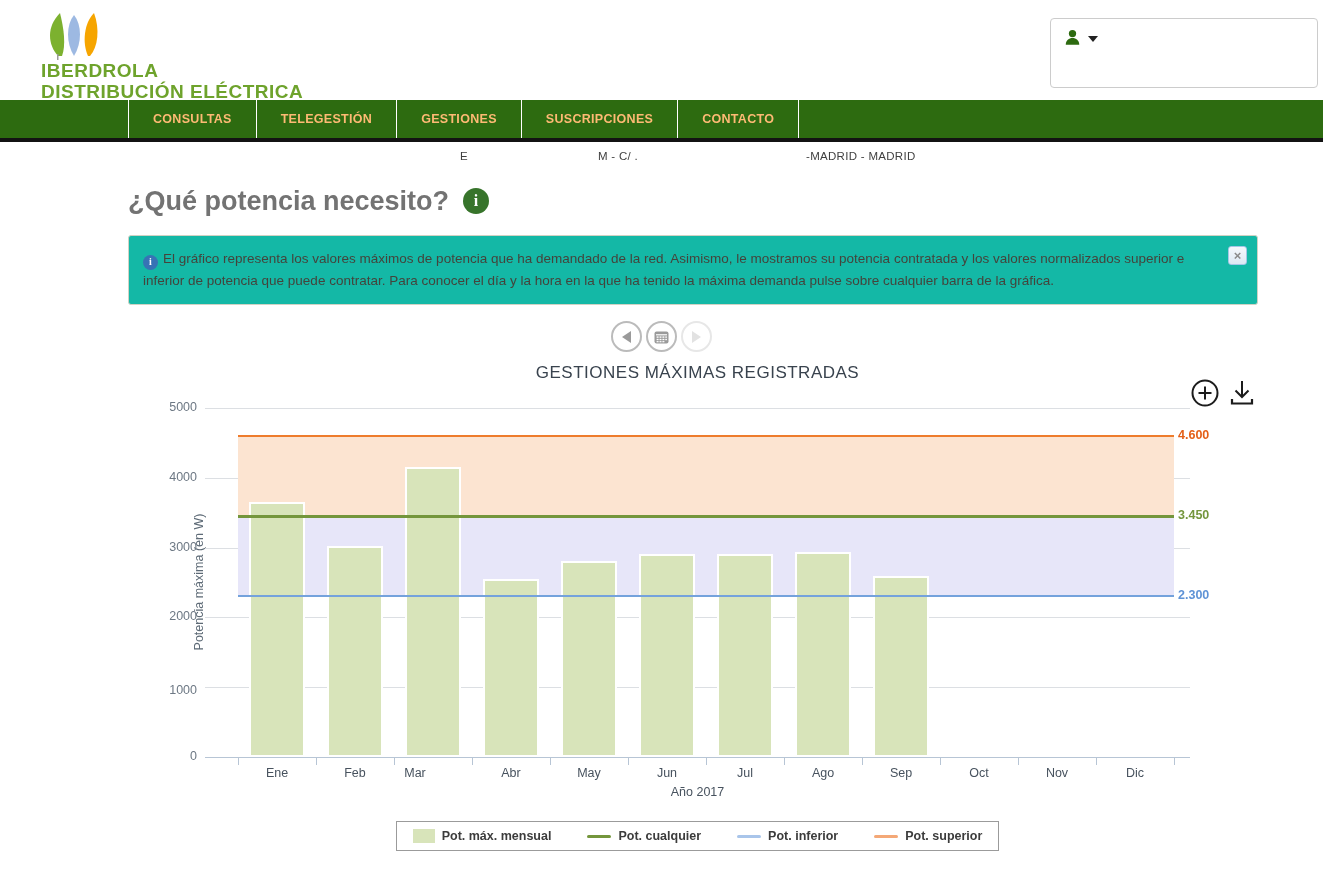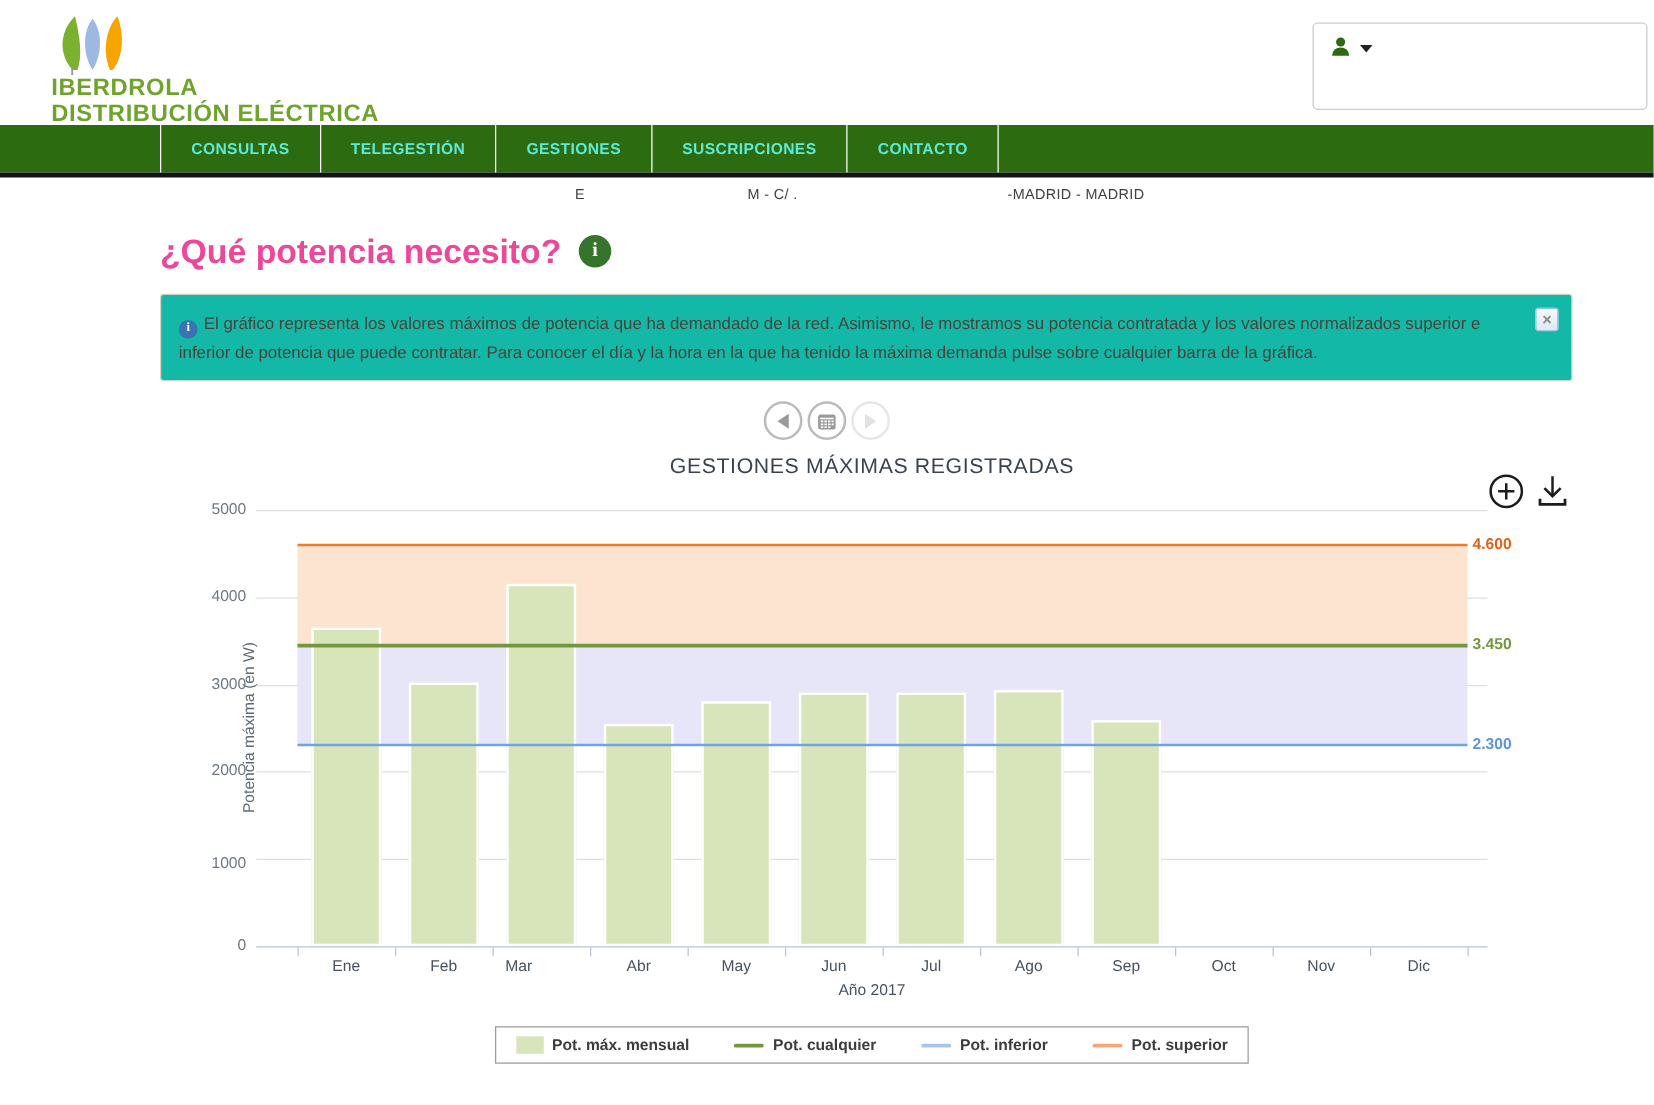--- a/index.html
+++ b/index.html
@@ -13,32 +13,32 @@
   .brand1 { color:#6ea32c; font-size:19px; font-weight:bold; letter-spacing:.5px; line-height:21px; }
   .brand2 { color:#6ea32c; font-size:19px; font-weight:bold; letter-spacing:.5px; line-height:21px; }
   .user-box { position:absolute; right:5px; top:18px; width:268px; height:70px;
     border:1px solid #ccc; border-radius:4px; background:#fff; }
   .user-trigger { display:inline-flex; align-items:center; gap:6px; padding:9px 0 0 12px; cursor:pointer; }
   .caret-down { width:0; height:0; border-left:5px solid transparent; border-right:5px solid transparent;
     border-top:6px solid #222; margin-top:3px; }
 
   
   .nav { height:38px; background:#2d6b10; display:flex; padding-left:128px; }
-  .nav-item { color:#5eead4; font-size:12.5px; font-weight:bold; letter-spacing:.3px;
+  .nav-item { color:#fdba74; font-size:12.5px; font-weight:bold; letter-spacing:.3px;
     display:flex; align-items:center; padding:0 24px; border-right:1px solid #fff; cursor:pointer; }
   .nav-item:first-child { border-left:1px solid #fff; }
   .nav-strip { height:4px; background:#131313; }
 
   
   .supply { position:relative; height:32px; }
   .supply span { position:absolute; top:8px; font-size:11.5px; color:#3f3f3f; letter-spacing:.3px; }
 
   
   .title-row { display:flex; align-items:center; gap:14px; margin:6px 0 0 128px; height:42px; }
-  .page-title { color:#ec4899; font-size:27px; font-weight:bold; }
+  .page-title { color:#737373; font-size:27px; font-weight:bold; }
   .info-badge { width:26px; height:26px; border-radius:50%; background:#37742b; color:#fff;
     font-size:16px; font-weight:bold; display:flex; align-items:center; justify-content:center;
     font-family:"Liberation Serif", serif; cursor:pointer; }
 
   
   .info-panel { position:relative; margin:13px 0 0 128px; width:1130px; height:70px;
     background:#14b8a6; border:1px solid #d0d2c4; border-radius:3px; padding:12px 46px 0 14px;
     font-size:13.5px; color:#44443c; line-height:22px; }
   .mini-info { display:inline-flex; width:15px; height:15px; border-radius:50%; background:#3773b5;
     color:#fff; font-size:10px; font-weight:bold; align-items:center; justify-content:center;

